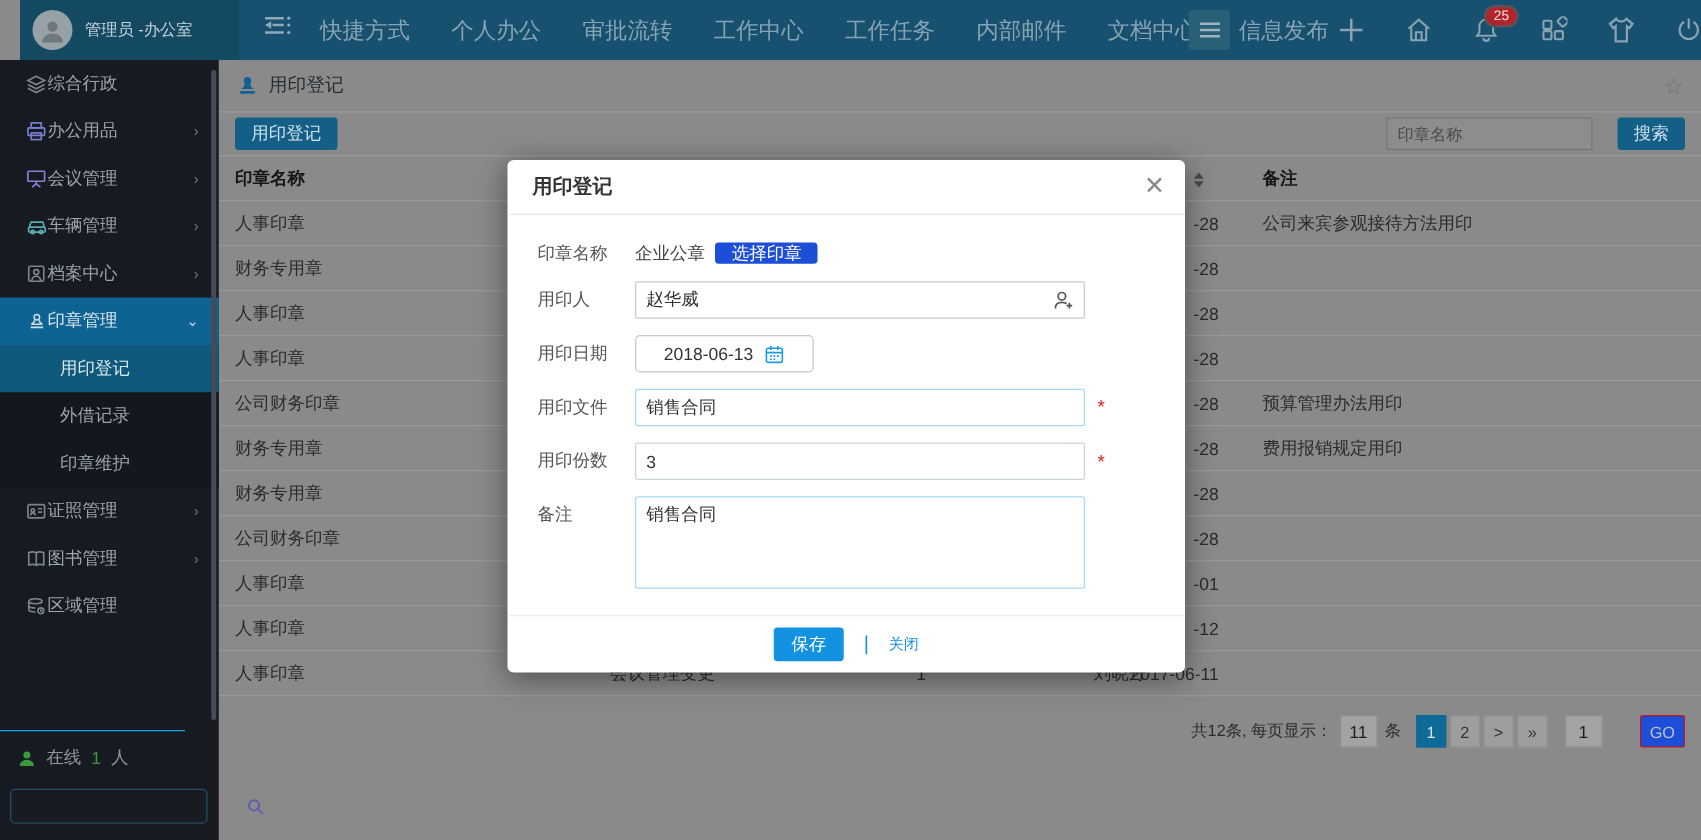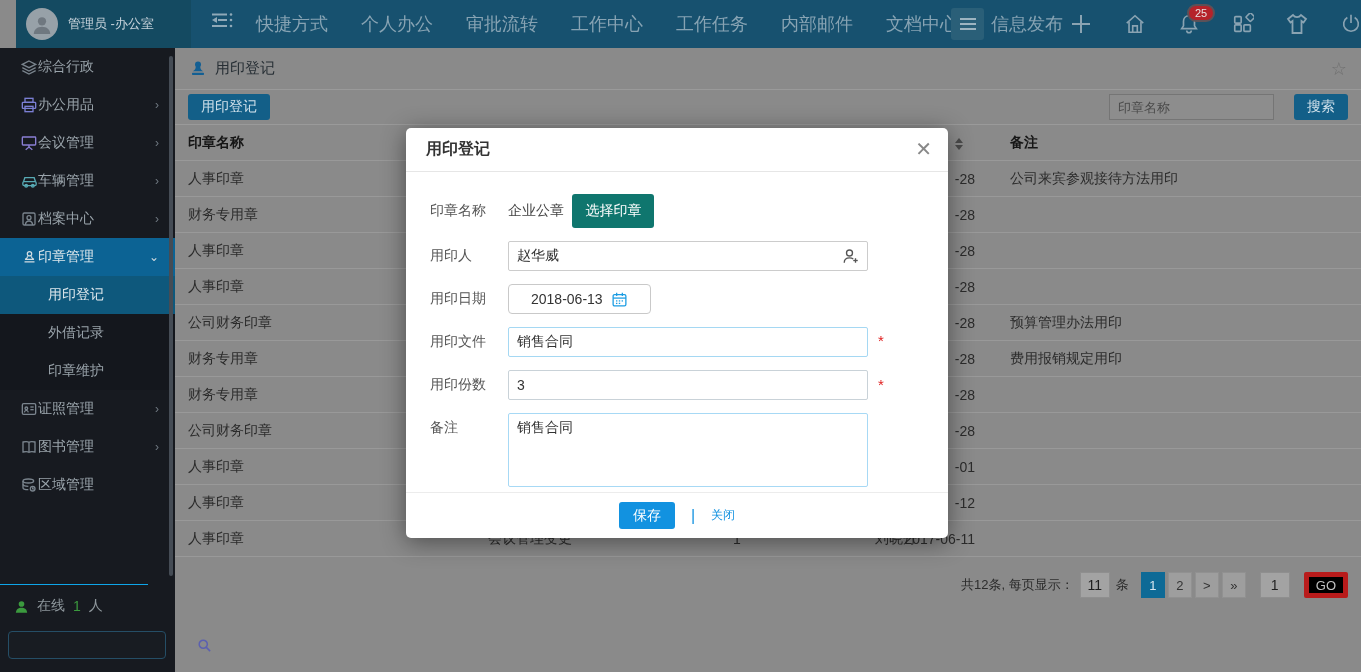--- a/index.html
+++ b/index.html
@@ -63,35 +63,35 @@
   .c-remark { left:835px; }
   .sort-icon { display:inline-flex; flex-direction:column; gap:2px; vertical-align:middle; }
   .sort-icon .up { width:0; height:0; border-left:4px solid transparent; border-right:4px solid transparent; border-bottom:5px solid #4a4a4a; }
   .sort-icon .down { width:0; height:0; border-left:4px solid transparent; border-right:4px solid transparent; border-top:5px solid #4a4a4a; }
 
   .pagination { position:absolute; top:524px; right:13px; display:flex; align-items:center; gap:6px; font-size:13px; color:#2c2c2c; }
   .pg-input { width:30px; height:26px; background:#a3a3a3; border:1px solid #8f8f8f; text-align:center; font-size:14px; color:#1f1f1f; outline:none; }
   .pg-btn { min-width:24px; height:26px; background:#9e9e9e; border:1px solid #919191; color:#333; font-size:13px; display:flex; align-items:center; justify-content:center; padding:0 6px; cursor:pointer; }
   .pg-btn.active { background:#0e6a96; border-color:#0e6a96; color:#d5e5ef; }
   .pg-group { display:flex; gap:3px; margin-left:6px; }
-  .pg-go { margin-left:8px; background:#000000; border:5px solid #b91c1c; color:#c2c2c2; border-radius:2px; height:26px; padding:0 7px; font-size:13px; cursor:pointer; }
+  .pg-go { margin-left:24px; background:#1d4ed8; border:1px solid #b91c1c; color:#c2c2c2; border-radius:2px; height:26px; padding:0 7px; font-size:13px; cursor:pointer; }
 
   
   .modal { position:absolute; left:406px; top:128px; width:542px; height:410px; background:#ffffff; border-radius:5px; box-shadow:0 4px 24px rgba(0,0,0,.45); z-index:50; }
   .modal-header { position:relative; height:44px; display:flex; align-items:center; padding:0 20px; border-bottom:1px solid #e6e6e6; }
   .modal-title { font-size:16px; font-weight:bold; color:#333; }
   .modal-close { position:absolute; right:16px; top:10px; font-size:20px; color:#888; cursor:pointer; line-height:22px; }
   .modal-body { padding:22px 24px 0 24px; }
   .form-row { display:flex; align-items:center; margin-bottom:13px; position:relative; }
   .form-row.top-align { align-items:flex-start; }
   .f-label { width:78px; font-size:14px; color:#555; flex-shrink:0; padding-top:0; }
   .top-align .f-label { padding-top:6px; }
   .f-control { position:relative; }
   .seal-val { font-size:14px; color:#444; margin-right:4px; }
-  .btn-choose { background:#0f766e; color:#fff; border:none; border-radius:3px; font-size:14px; height:34px; padding:0 13px; cursor:pointer; }
+  .btn-choose { background:#1d4ed8; color:#fff; border:none; border-radius:3px; font-size:14px; height:17px; padding:0 13px; cursor:pointer; }
   .inp { height:30px; font-size:14px; color:#333; padding:0 8px; outline:none; }
   .inp-user { width:360px; border:1px solid #ccc; border-radius:2px; padding-right:30px; }
   .user-add-ic { position:absolute; right:8px; top:6px; color:#555; cursor:pointer; }
   .date-box { display:inline-flex; align-items:center; gap:8px; border:1px solid #c9c9c9; border-radius:4px; height:30px; padding:0 22px; cursor:pointer; }
   .date-box .dval { font-size:14px; color:#333; }
   .inp-file { width:360px; border:1px solid #a5d8f3; border-radius:2px; }
   .inp-count { width:360px; border:1px solid #c9d2d8; border-radius:2px; }
   .req { color:#e02020; font-size:15px; margin-left:10px; }
   .remark-ta { width:360px; height:74px; border:1px solid #a7d9f5; border-radius:2px; font-size:14px; color:#333; padding:5px 8px; resize:none; outline:none; }
   .modal-footer { position:absolute; left:0; right:0; bottom:0; height:46px; border-top:1px solid #ececec; display:flex; align-items:center; justify-content:center; gap:16px; }

